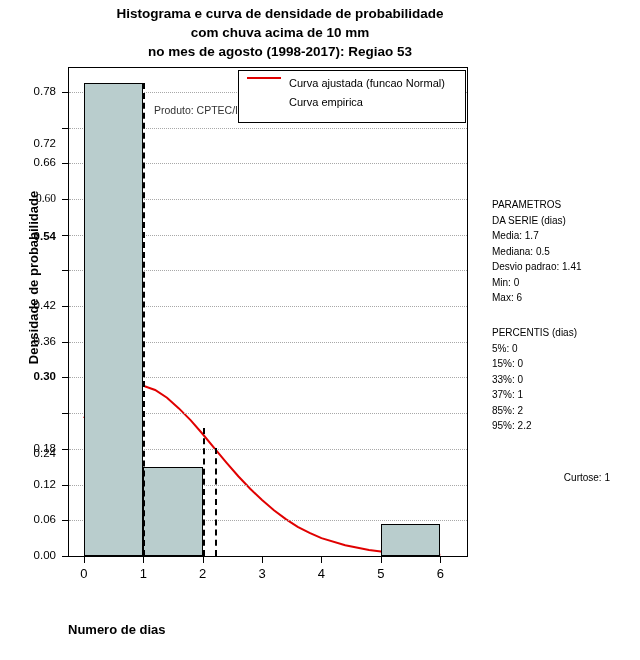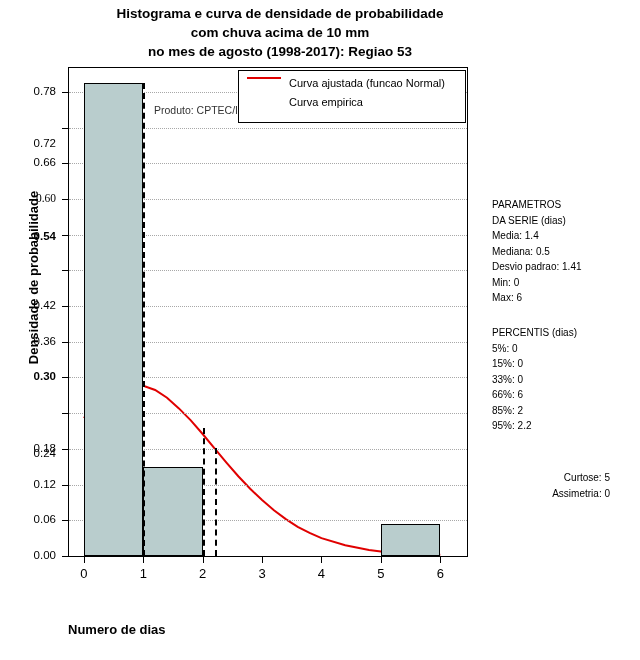--- a/index.html
+++ b/index.html
@@ -268,35 +268,34 @@
     </div>
     <div class="legend-row">
       <span class="legend-swatch empirical"></span>
       <span>Curva empirica</span>
     </div>
   </div>
 
   <div class="stats" id="stats-params">
     <div class="stat-line">PARAMETROS</div>
     <div class="stat-line">DA SERIE (dias)</div>
-    <div class="stat-line">Media: 1.4</div>
+    <div class="stat-line">Media: 1.7</div>
     <div class="stat-line">Mediana: 0.5</div>
     <div class="stat-line">Desvio padrao: 1.41</div>
     <div class="stat-line">Min: 0</div>
     <div class="stat-line">Max: 6</div>
   </div>
 
   <div class="stats" id="stats-pcts">
     <div class="stat-line">PERCENTIS (dias)</div>
     <div class="stat-line">5%: 0</div>
     <div class="stat-line">15%: 0</div>
     <div class="stat-line">33%: 0</div>
-    <div class="stat-line">66%: 6</div>
+    <div class="stat-line">37%: 1</div>
     <div class="stat-line">85%: 2</div>
     <div class="stat-line">95%: 2.2</div>
   </div>
 
   <div class="stats" id="stats-shape">
-    <div class="stat-line">Curtose: 5</div>
-    <div class="stat-line">Assimetria: 0</div>
+    <div class="stat-line">Curtose: 1</div>
   </div>
 
 </div>
 
 </body></html>

